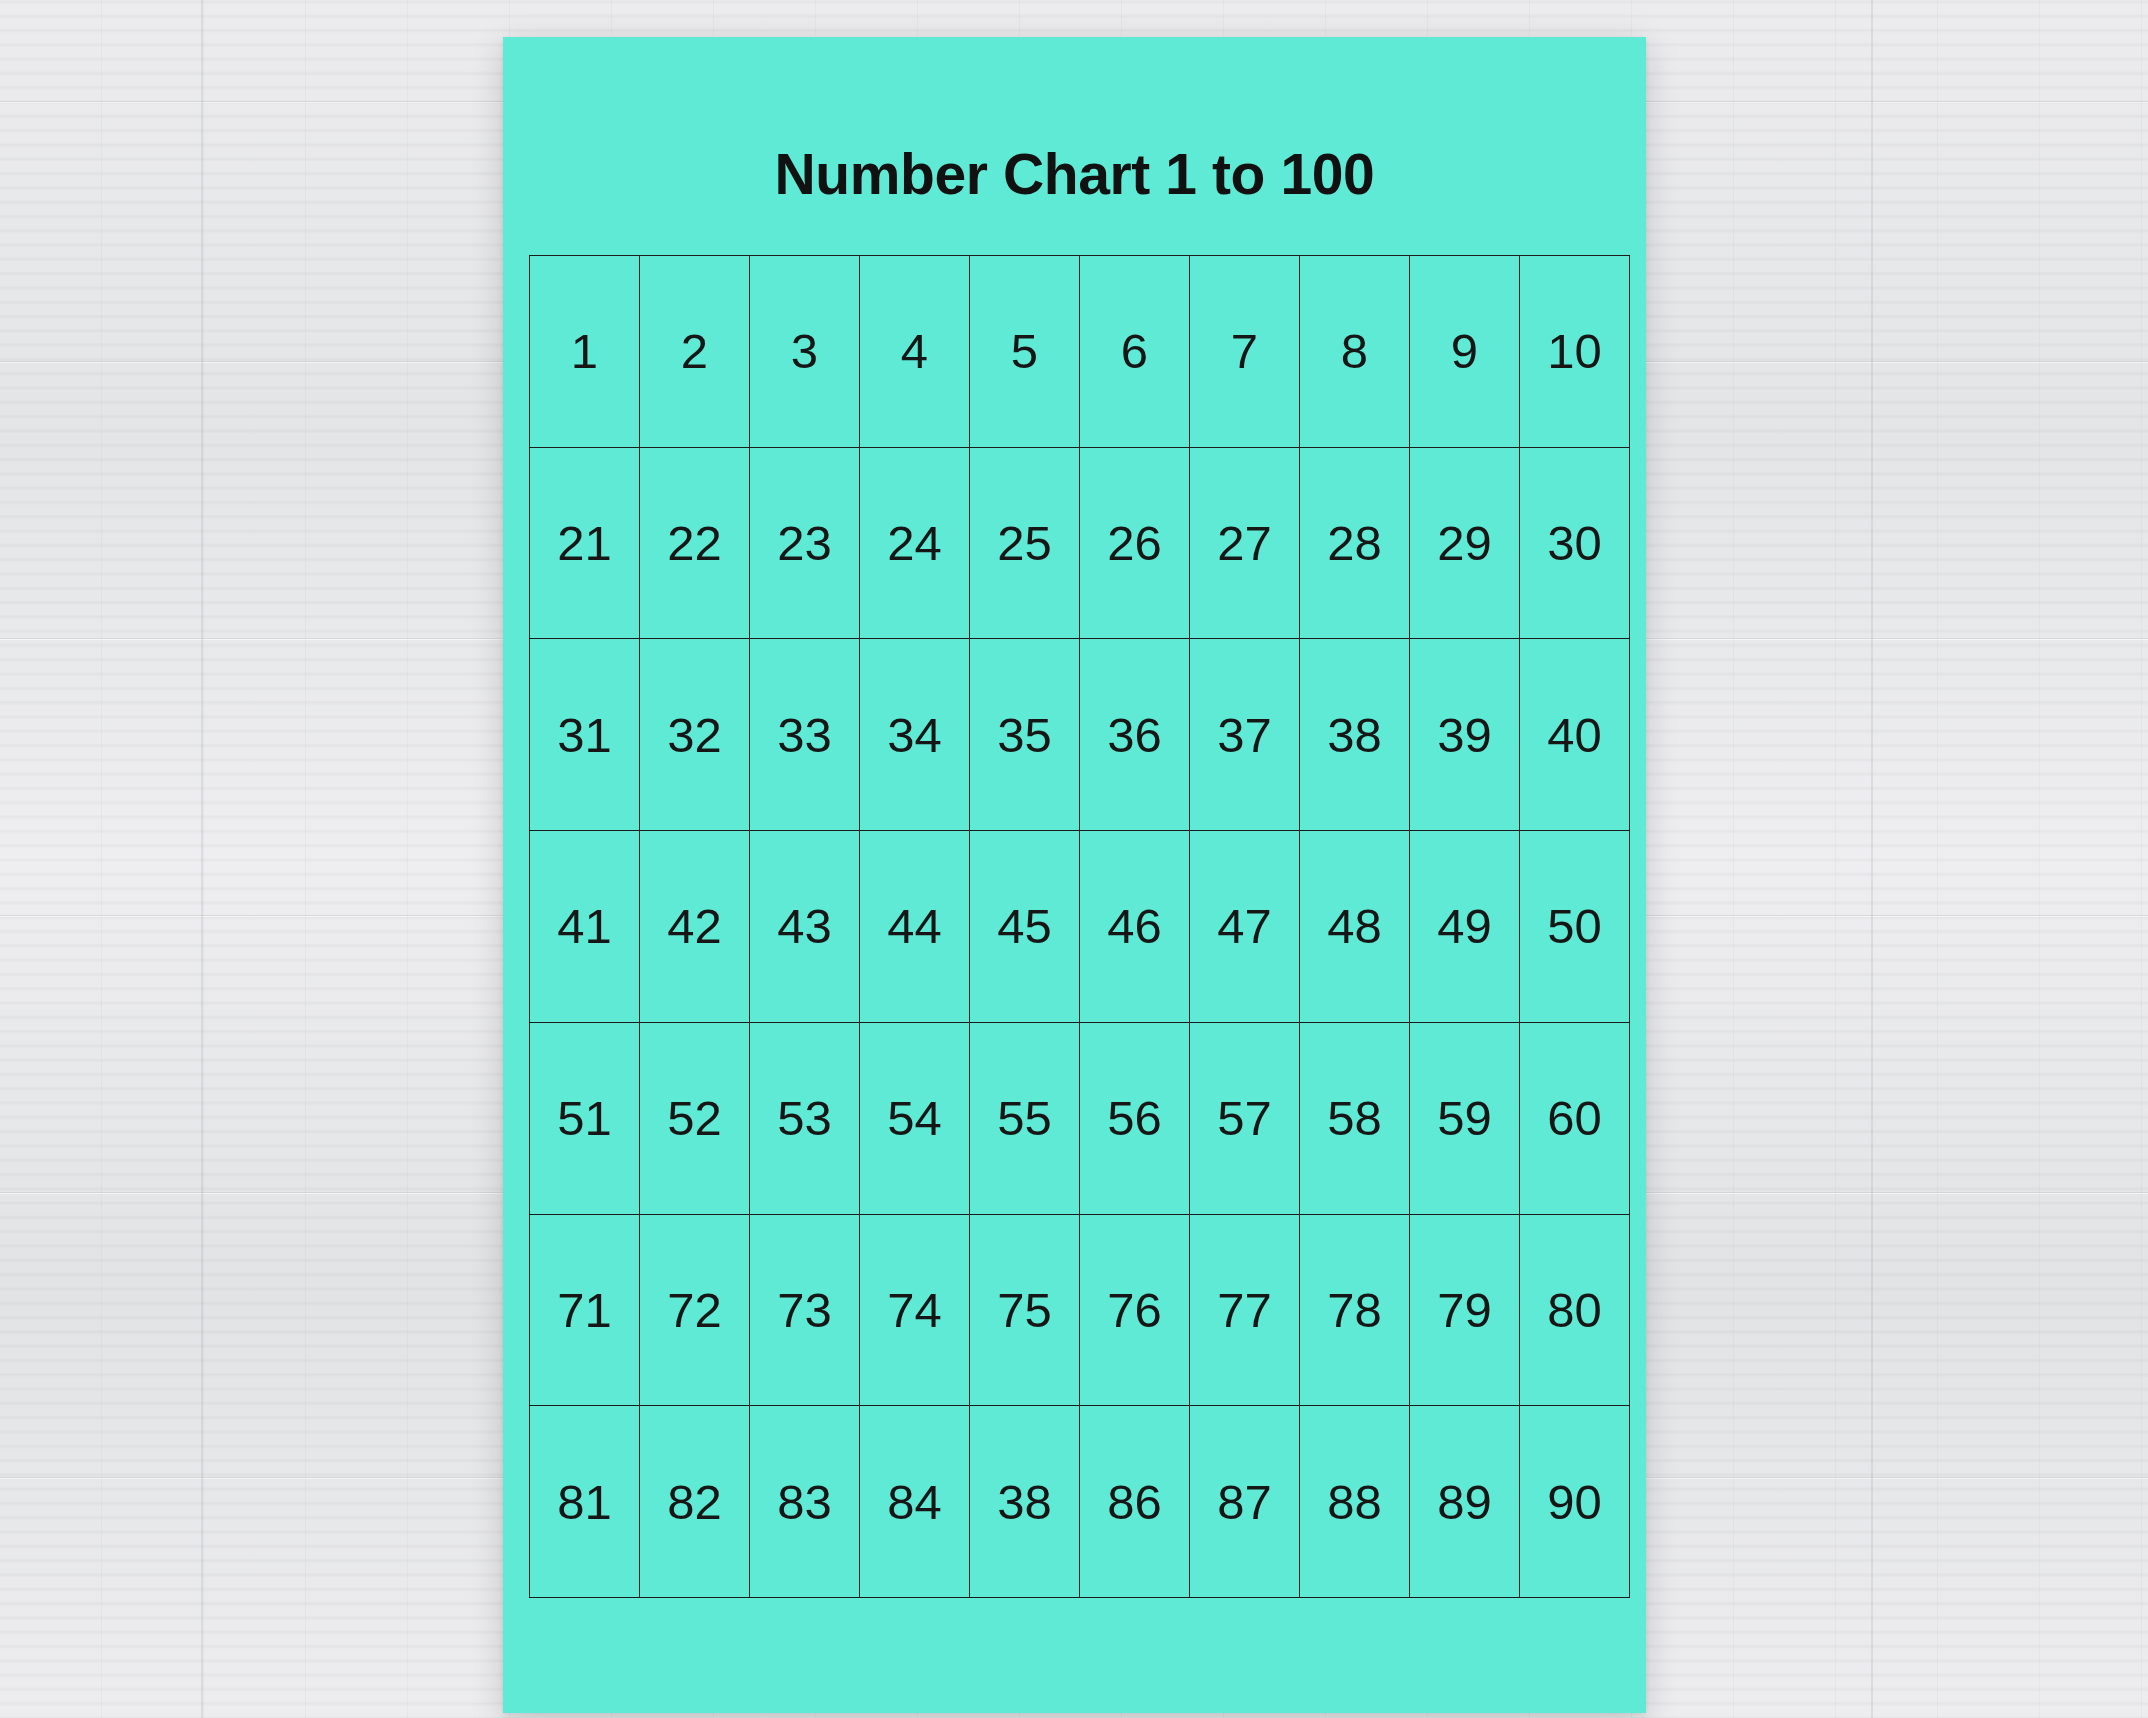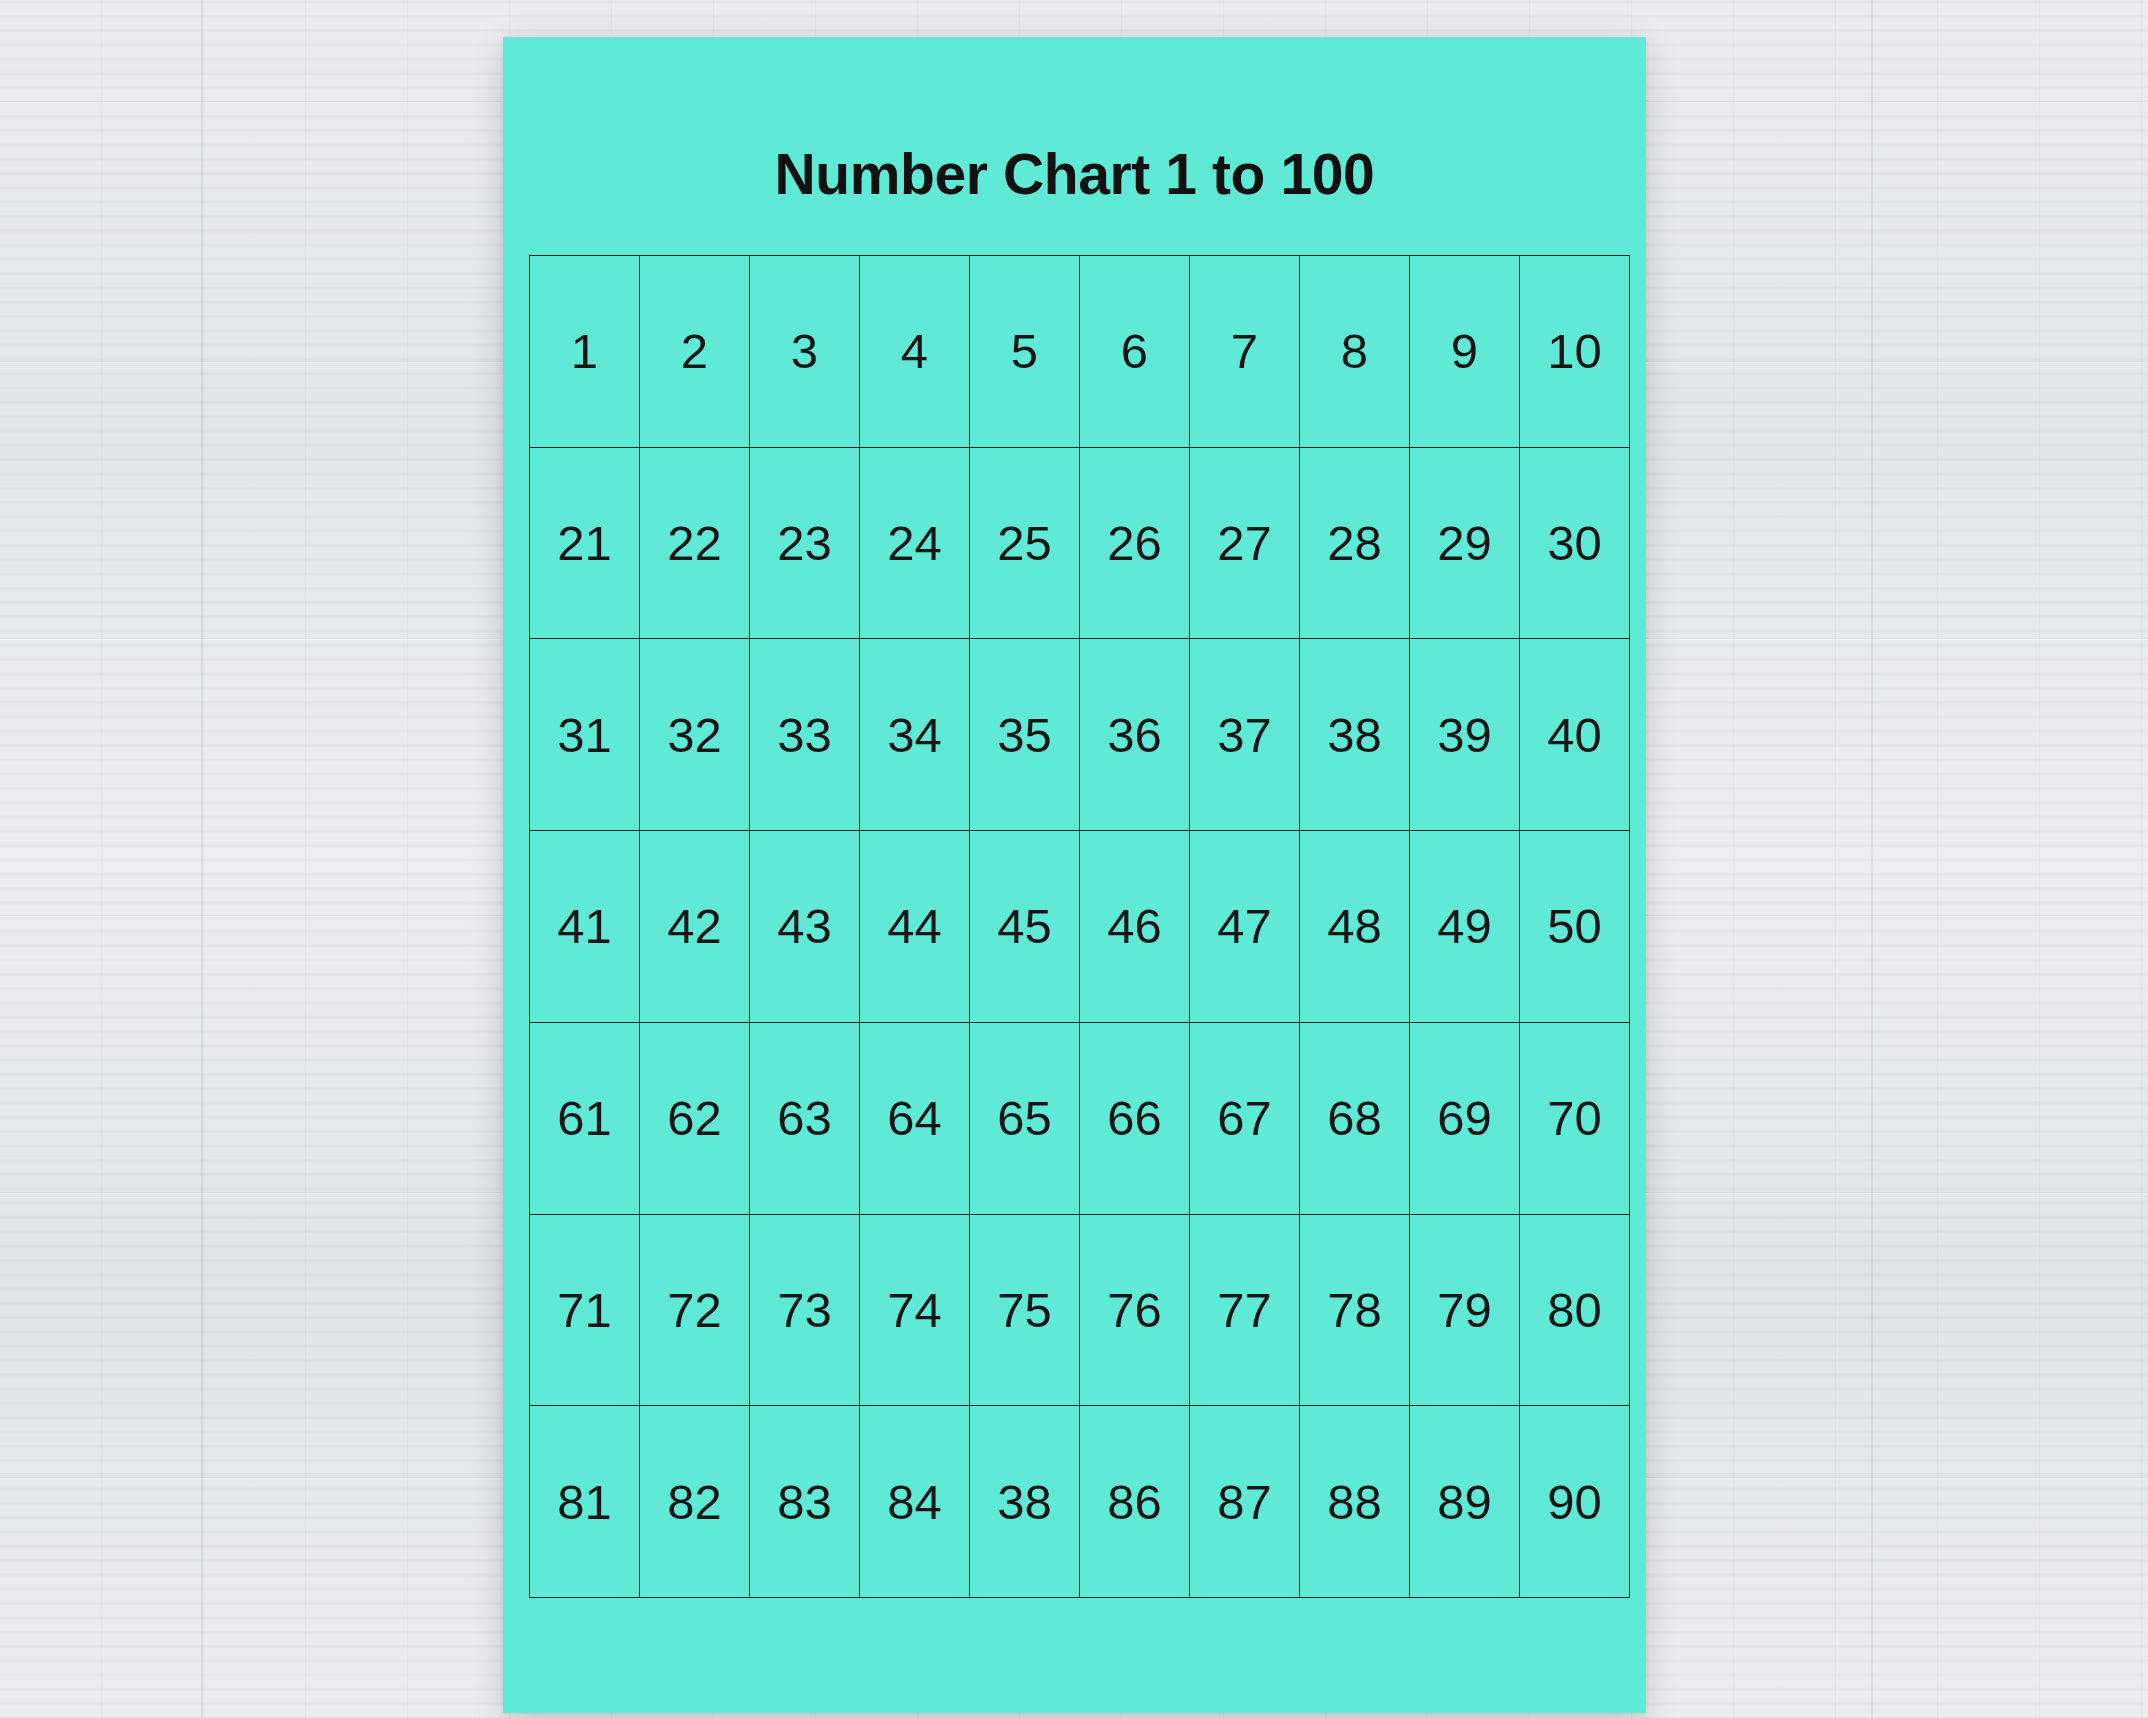--- a/index.html
+++ b/index.html
@@ -163,30 +163,30 @@
         <td>43</td>
         <td>44</td>
         <td>45</td>
         <td>46</td>
         <td>47</td>
         <td>48</td>
         <td>49</td>
         <td>50</td>
       </tr>
       <tr>
-        <td>61</td>
-        <td>62</td>
-        <td>63</td>
-        <td>64</td>
-        <td>65</td>
-        <td>66</td>
-        <td>67</td>
-        <td>68</td>
-        <td>69</td>
-        <td>70</td>
+        <td>51</td>
+        <td>52</td>
+        <td>53</td>
+        <td>54</td>
+        <td>55</td>
+        <td>56</td>
+        <td>57</td>
+        <td>58</td>
+        <td>59</td>
+        <td>60</td>
       </tr>
       <tr>
         <td>71</td>
         <td>72</td>
         <td>73</td>
         <td>74</td>
         <td>75</td>
         <td>76</td>
         <td>77</td>
         <td>78</td>

